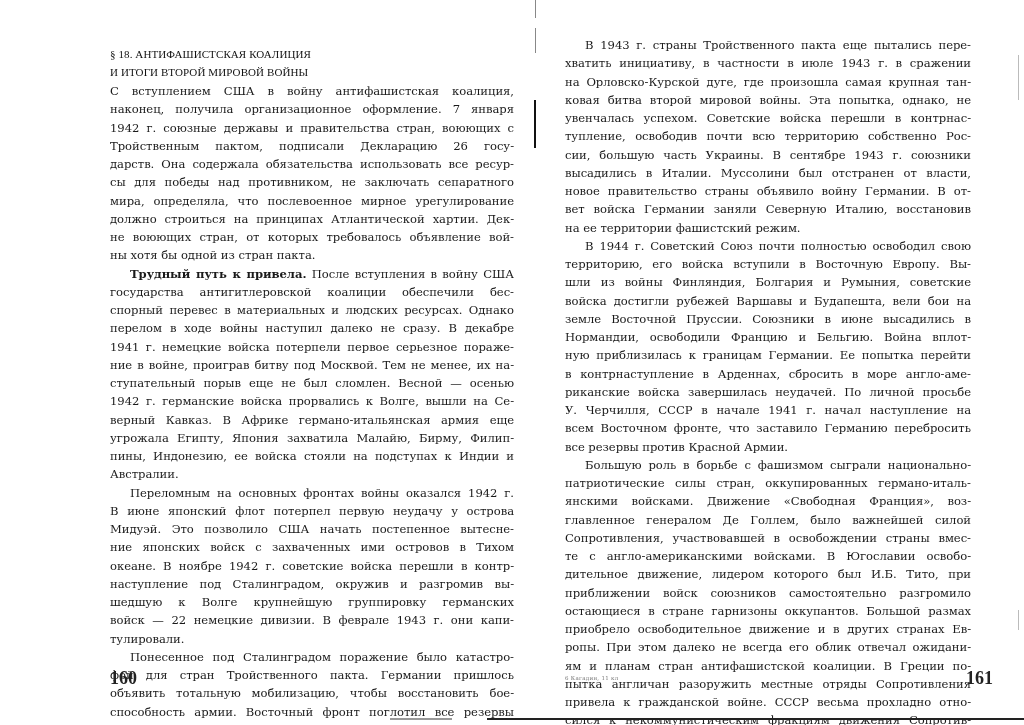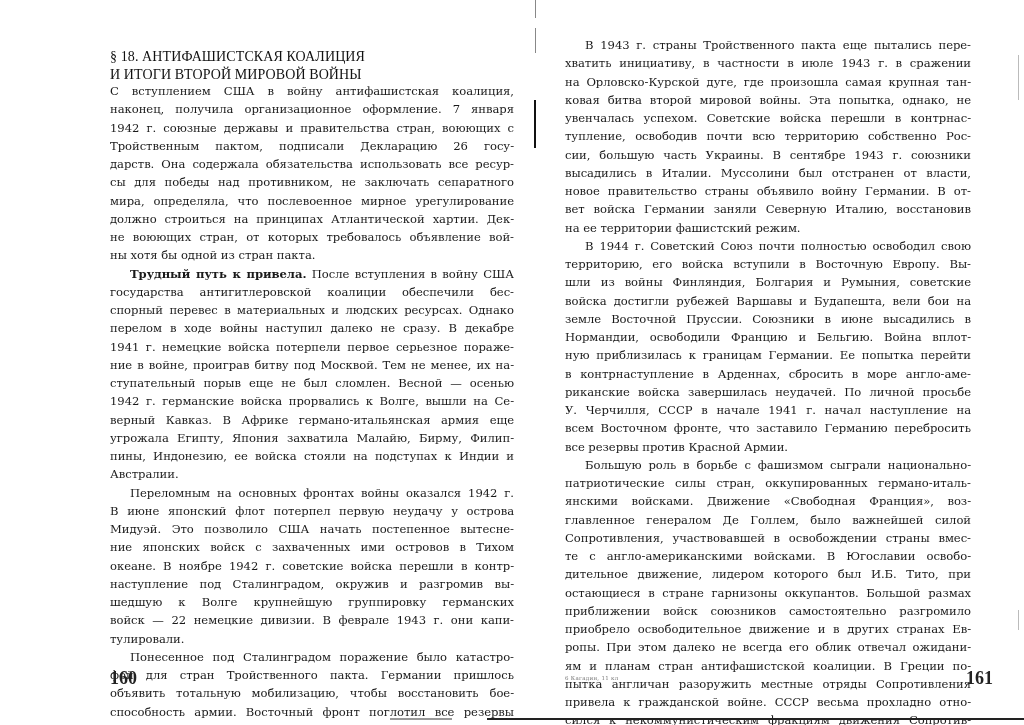--- a/index.html
+++ b/index.html
@@ -26,21 +26,21 @@
   .line {
     display: block; white-space: nowrap;
     text-align-last: justify; height: 18.25px;
     overflow: visible;
   }
   .line.last { text-align-last: left; }
   .line.indent { text-indent: 20px; }
   .heading {
     position: absolute; left: 110px; top: 36px; width: 404px;
     font-family: "Liberation Serif", "DejaVu Serif", serif;
-    font-size: 14px; line-height: 18px; font-weight: normal;
+    font-size: 11px; line-height: 18px; font-weight: normal;
     letter-spacing: 0.1px; color: #111;
   }
   .heading span { display: block; }
   b.lead { font-weight: bold; }
   .page-number {
     position: absolute; top: 668px;
     font-family: "Liberation Serif", "DejaVu Serif", serif;
     font-size: 18px; font-weight: bold; color: #222;
   }
   .page-left .page-number { left: 110px; }
@@ -132,22 +132,22 @@
       <span class="line"><span>У. Черчилля, СССР в начале 1941 г. начал наступление на</span></span>
       <span class="line"><span>всем Восточном фронте, что заставило Германию перебросить</span></span>
       <span class="line last"><span>все резервы против Красной Армии.</span></span>
       <span class="line indent"><span>Большую роль в борьбе с фашизмом сыграли национально-</span></span>
       <span class="line"><span>патриотические силы стран, оккупированных германо-италь-</span></span>
       <span class="line"><span>янскими войсками. Движение «Свободная Франция», воз-</span></span>
       <span class="line"><span>главленное генералом Де Голлем, было важнейшей силой</span></span>
       <span class="line"><span>Сопротивления, участвовавшей в освобождении страны вмес-</span></span>
       <span class="line"><span>те с англо-американскими войсками. В Югославии освобо-</span></span>
       <span class="line"><span>дительное движение, лидером которого был И.Б. Тито, при</span></span>
+      <span class="line"><span>приближении войск союзников самостоятельно разгромило</span></span>
       <span class="line"><span>остающиеся в стране гарнизоны оккупантов. Большой размах</span></span>
-      <span class="line"><span>приближении войск союзников самостоятельно разгромило</span></span>
       <span class="line"><span>приобрело освободительное движение и в других странах Ев-</span></span>
       <span class="line"><span>ропы. При этом далеко не всегда его облик отвечал ожидани-</span></span>
       <span class="line"><span>ям и планам стран антифашистской коалиции. В Греции по-</span></span>
       <span class="line"><span>пытка англичан разоружить местные отряды Сопротивления</span></span>
       <span class="line"><span>привела к гражданской войне. СССР весьма прохладно отно-</span></span>
       <span class="line"><span>сился к некоммунистическим фракциям движения Сопротив-</span></span>
     </div>
   <div class="signature">6 Кагадин, 11 кл</div>
   <div class="page-number">161</div>
 </div>

